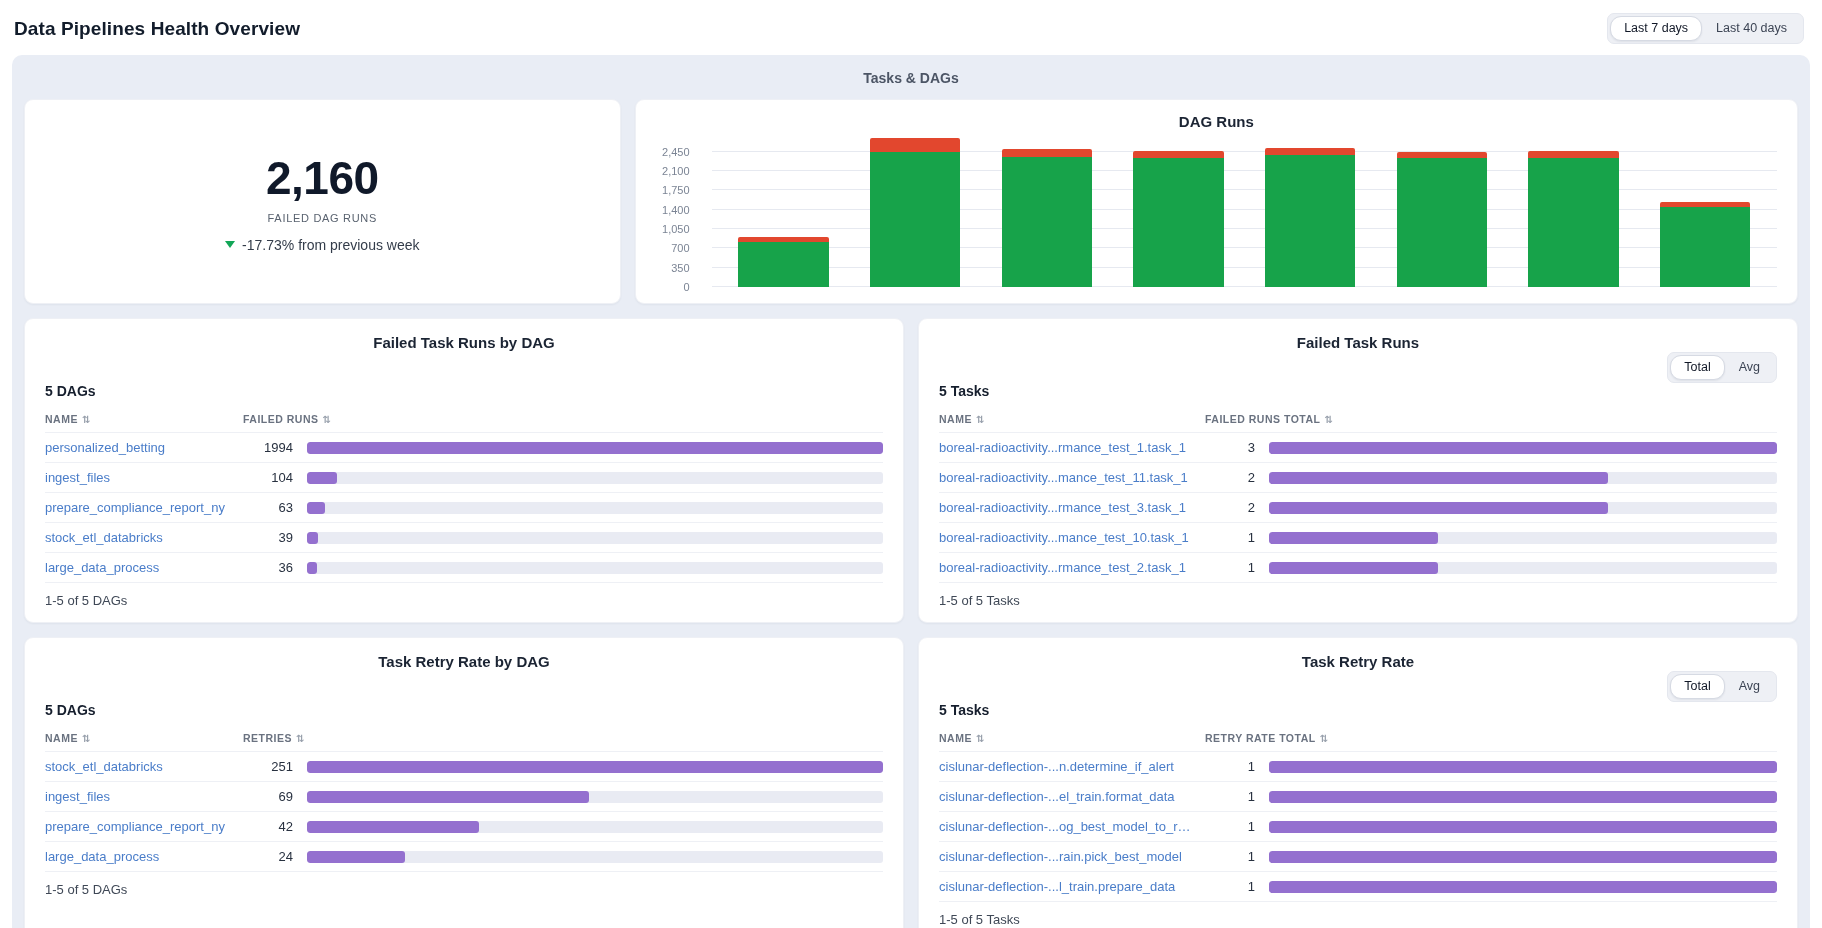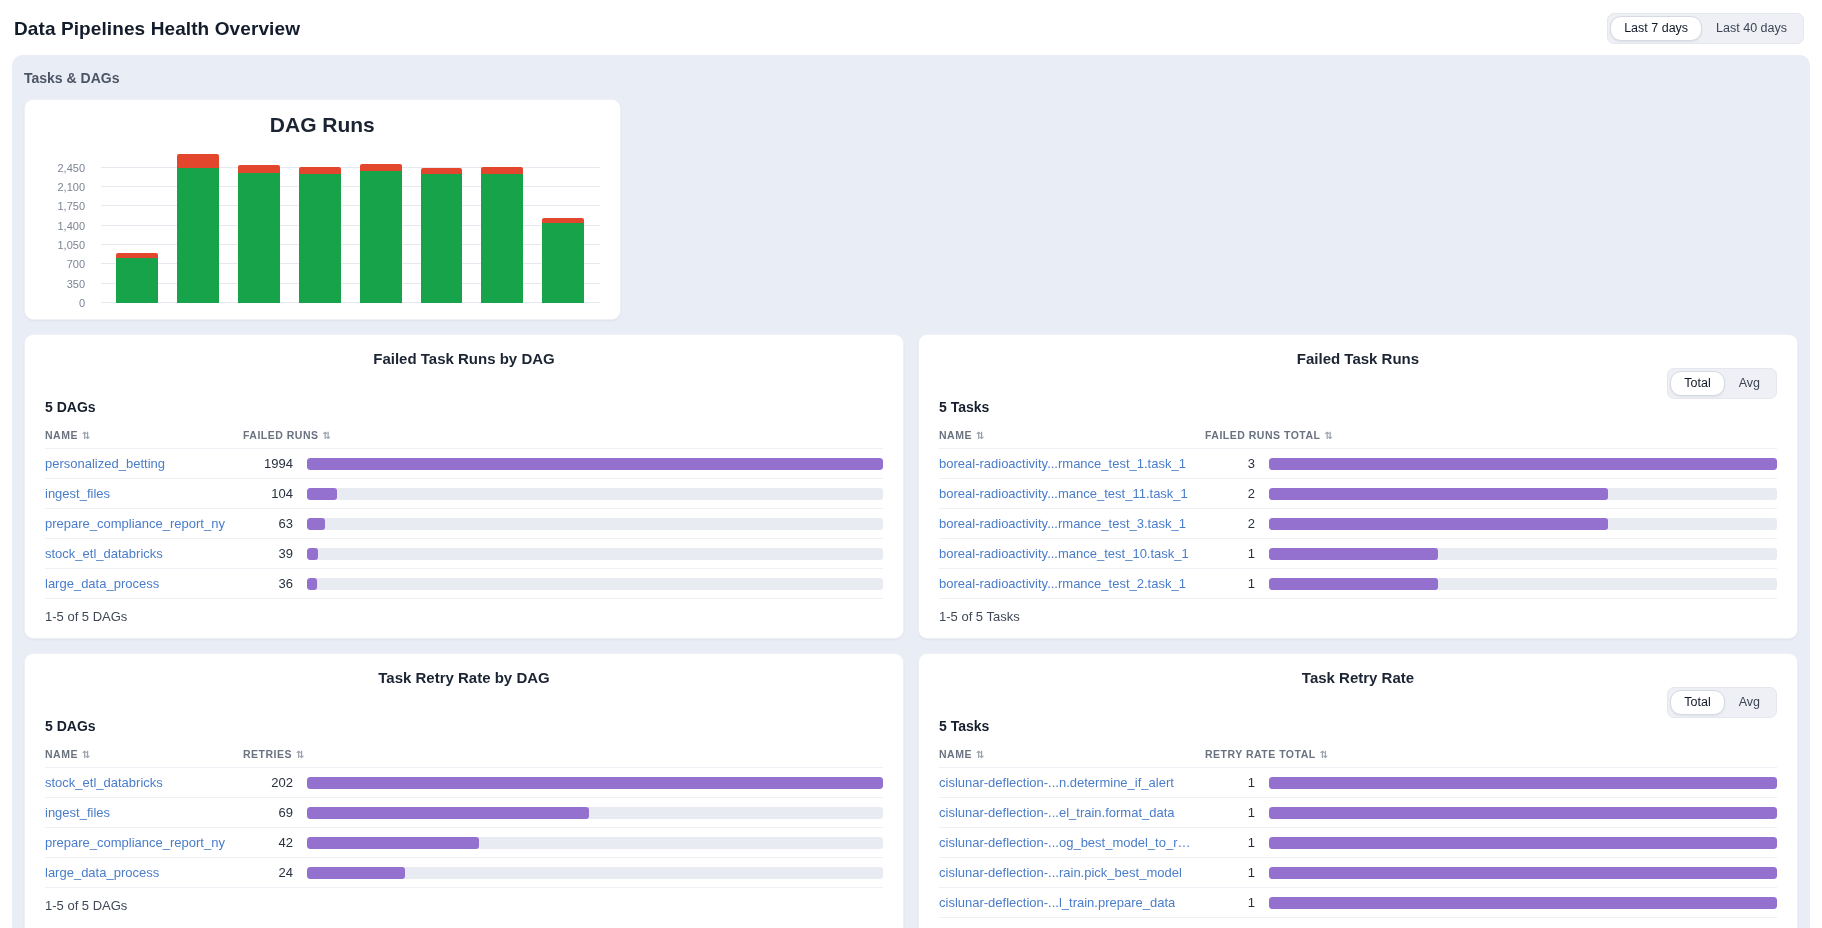--- a/index.html
+++ b/index.html
@@ -15,38 +15,38 @@
   .page-title { font-size: 19px; font-weight: 700; color:#121c2b; letter-spacing:.1px; }
 
   .seg { display:inline-flex; background:#eef0f5; border:1px solid #e4e7ee; border-radius:7px; padding:2px; }
   .seg-btn { border:1px solid transparent; background:transparent; font-size:12.5px; color:#3c4454;
              padding:4px 13px; border-radius:11px; cursor:pointer; white-space:nowrap;
              font-family:inherit; line-height:1.2; }
   .seg-btn.active { background:#fff; border:1px solid #d6dae3; box-shadow:0 1px 2px rgba(20,30,50,.07); color:#111827; }
 
   
   .section { margin: 0 12px 12px; background:#e9edf5; border-radius:10px; padding: 8px 12px 12px; }
-  .section-title { text-align:left; font-size:14px; font-weight:600; color:#4c5565; padding: 7px 0 13px; }
+  .section-title { text-align:center; font-size:14px; font-weight:600; color:#4c5565; padding: 7px 0 13px; }
 
   .row-top { display:grid; grid-template-columns: 1fr 1.95fr; gap:14px; margin-bottom: 14px; }
   .card { background:#fff; border-radius:9px; box-shadow: 0 1px 2px rgba(25,35,60,.05); border:1px solid #eef0f5; }
 
   
   .kpi-card { display:flex; flex-direction:column; align-items:center; justify-content:center; padding:18px; }
   .kpi-value { font-size:46px; font-weight:700; color:#10192a; letter-spacing:-.5px; }
   .kpi-label { font-size:11px; font-weight:500; color:#59626f; letter-spacing:.7px; margin-top:7px; }
   .kpi-delta { margin-top:13px; display:flex; align-items:center; gap:7px; font-size:14px; color:#333c4a; }
   .tri-down { width:0; height:0; border-left:5px solid transparent; border-right:5px solid transparent; border-top:7px solid #12a657; display:inline-block; }
 
   
   .chart-card { padding: 13px 20px 16px; }
-  .card-title { text-align:center; font-size:21px; font-weight:600; color:#1b2433; margin-bottom: 14px; }
+  .card-title { text-align:center; font-size:15px; font-weight:600; color:#1b2433; margin-bottom: 5px; }
   .chart { display:flex; height:152px; }
   .yaxis { position:relative; width:56px; }
-  .ytick { position:absolute; right:16px; transform:translateY(50%); font-size:11px; color:#7b8494; }
+  .ytick { position:absolute; right:22px; transform:translateY(50%); font-size:11px; color:#7b8494; }
   .plot { position:relative; flex:1; }
   .gridline { position:absolute; left:0; right:0; height:1px; background:#e6e9f0; }
   .bars { position:absolute; inset:0; display:flex; align-items:flex-end; justify-content:space-around; padding:0 6px; }
   .bar-col { width:8.6%; display:flex; flex-direction:column; justify-content:flex-end; height:100%; }
   .seg-red { border-radius:2px 2px 0 0; }
 
   
   .grid2 { display:grid; grid-template-columns:1fr 1fr; gap:14px; }
   .panel { padding: 15px 20px 10px; display:flex; flex-direction:column; }
   .panel-title { text-align:center; font-size:15px; font-weight:600; color:#1b2433; }
@@ -74,20 +74,28 @@
   <div class="seg">
     <button class="seg-btn active">Last 7 days</button>
     <button class="seg-btn">Last 40 days</button>
   </div>
 </header>
 
 <main class="section">
   <div class="section-title">Tasks &amp; DAGs</div>
 
   <div class="row-top">
+    <div class="card kpi-card">
+      <div class="kpi-value">2,160</div>
+      <div class="kpi-label">FAILED DAG RUNS</div>
+      <div class="kpi-delta">
+        <span class="tri-down"></span>
+        <span>-17.73% from previous week</span>
+      </div>
+    </div>
 
     <div class="card chart-card">
       <div class="card-title">DAG Runs</div>
       <div class="chart" id="chart">
           <div class="yaxis">
             <div class="ytick" style="bottom: 0%;">0</div>
             <div class="ytick" style="bottom: 12.7273%;">350</div>
             <div class="ytick" style="bottom: 25.4545%;">700</div>
             <div class="ytick" style="bottom: 38.1818%; margin-left: 24px;">1,050</div>
             <div class="ytick" style="bottom: 50.9091%;">1,400</div>
@@ -242,21 +250,21 @@
       <section class="card panel">
         <div class="panel-title">Task Retry Rate by DAG</div>
         <div class="toggle-row"></div>
         <div class="count">5 DAGs</div>
         <div class="trow thead">
           <span class="th">NAME <span class="sort-ic">⇅</span></span>
           <span class="th th-val">RETRIES <span class="sort-ic">⇅</span></span>
         </div>
         <div class="trow">
           <a class="name-link">stock_etl_databricks</a>
-          <span class="val">202</span>
+          <span class="val">251</span>
           <div class="track">
             <div class="fill" style="width: 100%; background: rgb(148, 112, 207);"></div>
           </div>
         </div>
         <div class="trow">
           <a class="name-link">ingest_files</a>
           <span class="val">69</span>
           <div class="track">
             <div class="fill" style="width: 48.9362%; background: rgb(148, 112, 207);"></div>
           </div>

